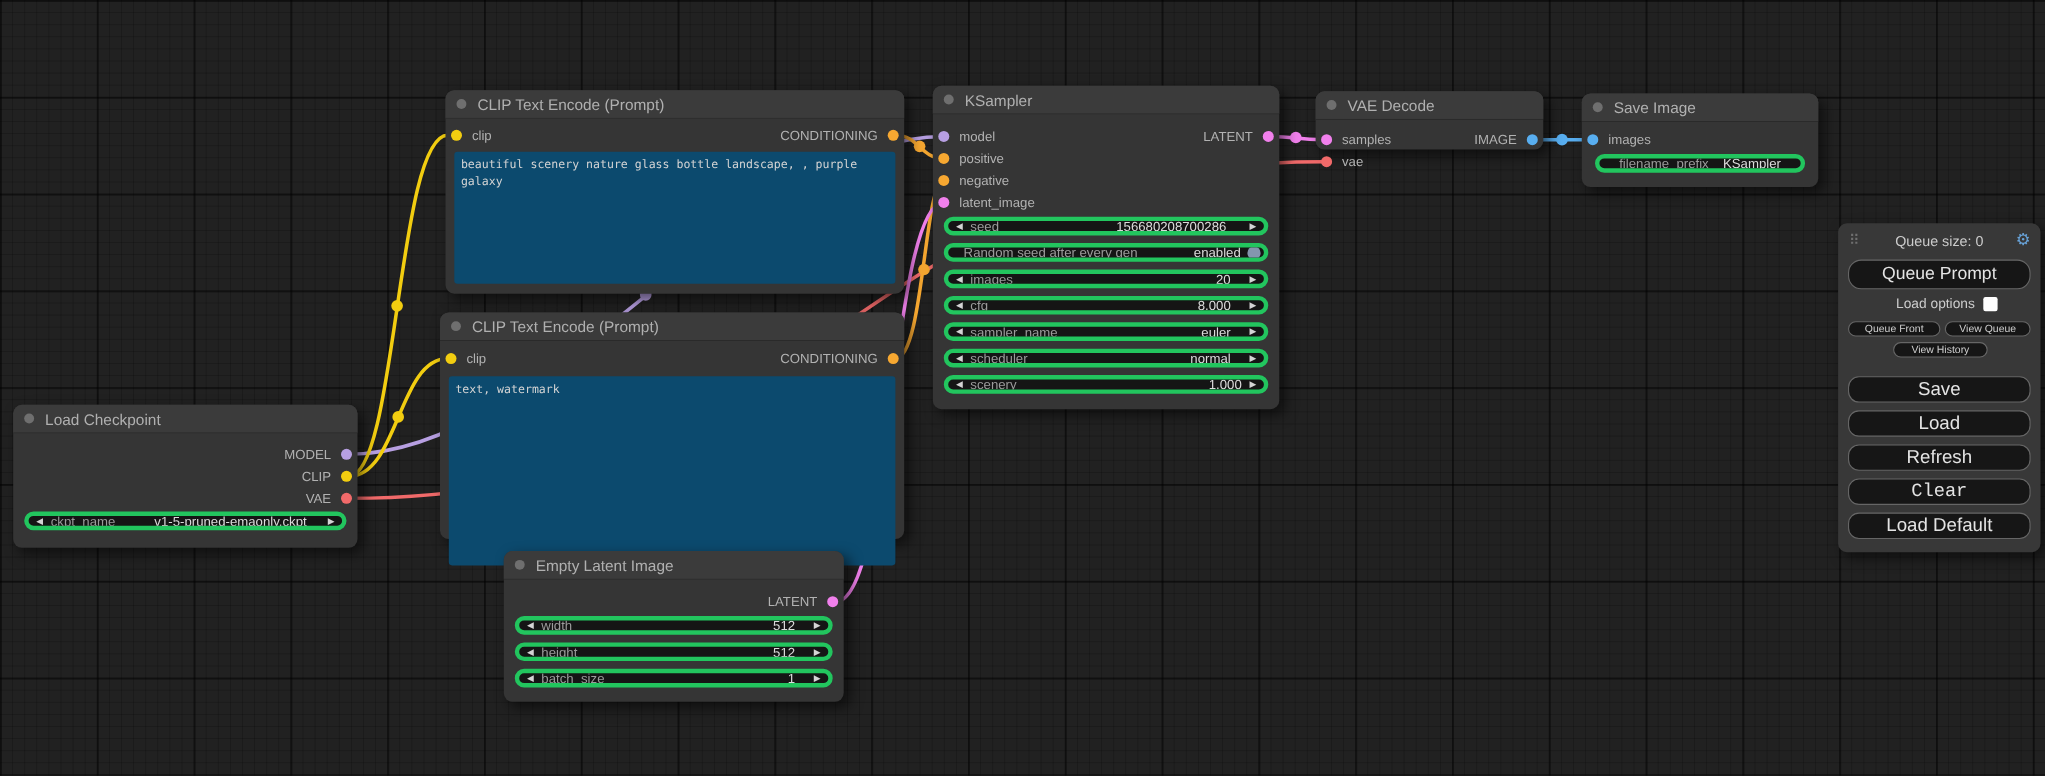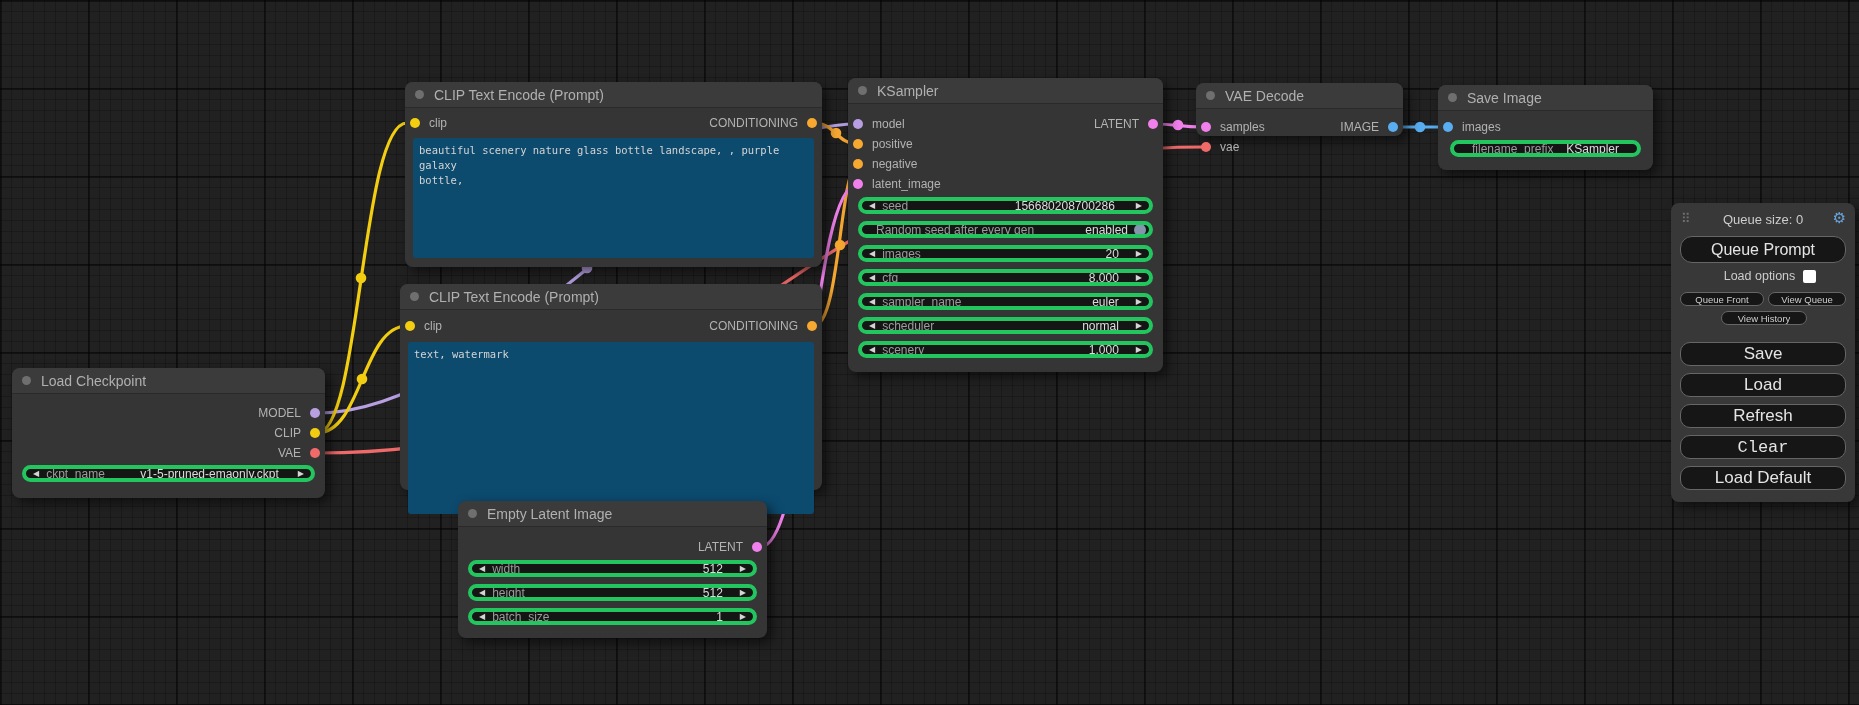--- a/index.html
+++ b/index.html
@@ -138,21 +138,20 @@
   <div class="slot in" style="top:34px;">
     <span class="sdot" style="background:#f2cd10;"></span>
     <span>clip</span>
   </div>
   <div class="slot out" style="top:34px;">
     <span>CONDITIONING</span>
     <span class="sdot" style="background:#f7a831;"></span>
   </div>
   <div class="prompt-box" style="left:8px; top:56px; width:401px; height:120px;">
     <div>beautiful scenery nature glass bottle landscape, , purple galaxy</div>
-    <div>bottle,</div>
   </div>
 </div>
 
 <div class="node" style="left:400px; top:284px; width:422px; height:206px;">
   <div class="ntitle">
     <span class="ndot"></span>
     <span class="ntext">CLIP Text Encode (Prompt)</span>
   </div>
   <div class="slot in" style="top:35px;">
     <span class="sdot" style="background:#f2cd10;"></span>
@@ -253,21 +252,21 @@
   </div>
   <div class="widget" style="left:10px; top:239px; width:295px;">
     <span class="warrow">◀</span>
     <span class="wlabel">scheduler</span>
     <span class="wvalue" style="margin-right:10px;">normal</span>
     <span class="warrow">▶</span>
   </div>
   <div class="widget" style="left:10px; top:263px; width:295px;">
     <span class="warrow">◀</span>
     <span class="wlabel">scenery</span>
-    <span class="wvalue" style="margin-right:10px;">1.000</span>
+    <span class="wvalue" style="margin-right:0;">1.000</span>
     <span class="warrow">▶</span>
   </div>
 </div>
 
 <div class="node" style="left:1196px; top:83px; width:207px; height:53px;">
   <div class="ntitle">
     <span class="ndot"></span>
     <span class="ntext">VAE Decode</span>
   </div>
   <div class="slot in" style="top:37px;">

